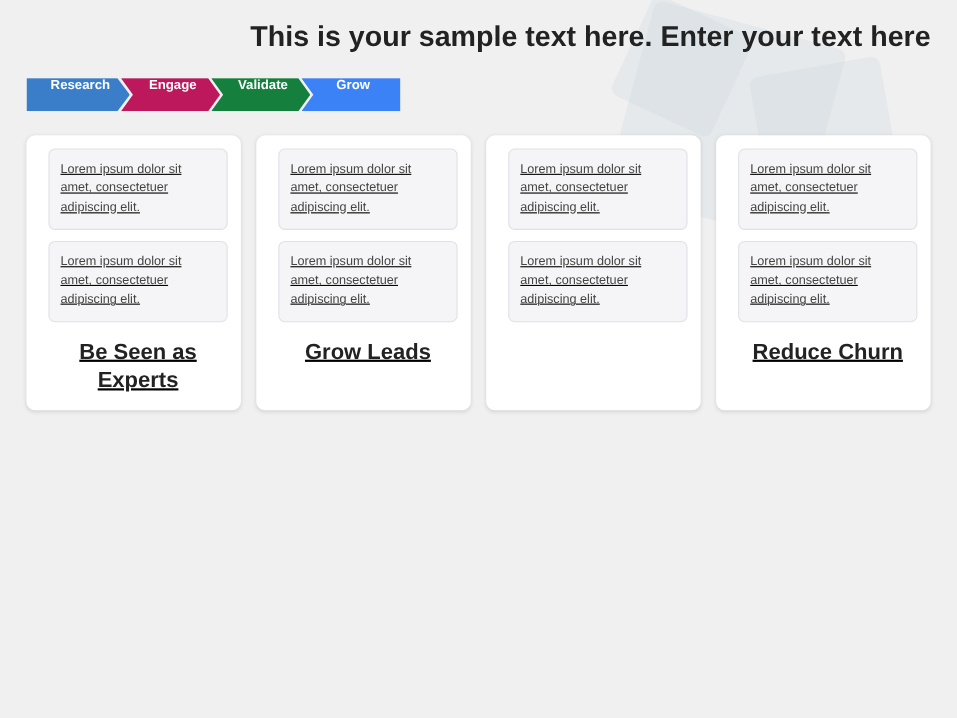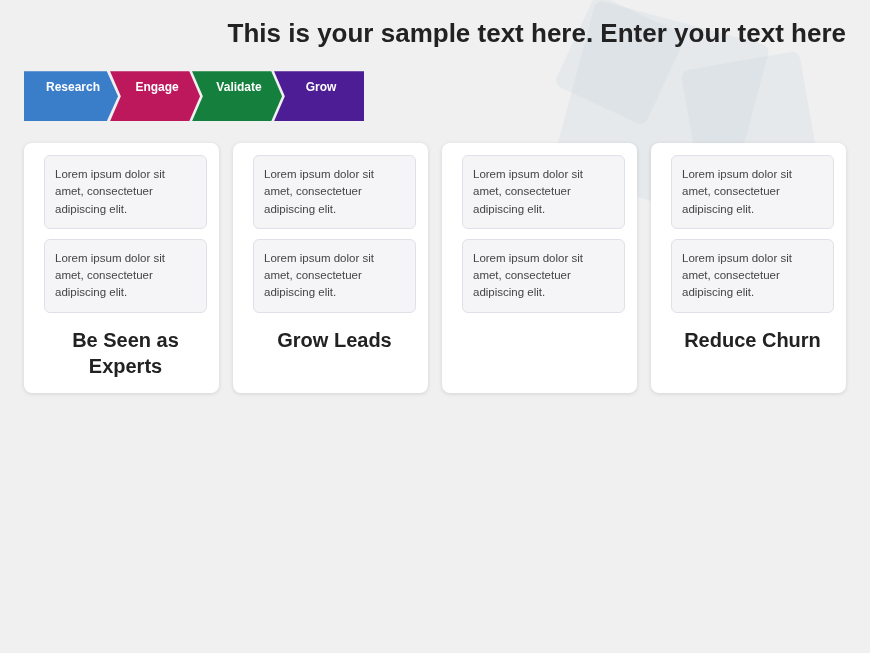--- a/index.html
+++ b/index.html
@@ -50,59 +50,60 @@
       align-items: center;
       margin-bottom: 22px;
       gap: 0;
     }
 
     .arrow-item {
       position: relative;
       display: flex;
       align-items: center;
       justify-content: center;
-      height: 50px;
+      height: 30px;
       min-width: 90px;
       font-size: 12px;
       font-weight: bold;
       color: #fff;
       text-align: center;
       clip-path: polygon(0% 0%, 88% 0%, 100% 50%, 88% 100%, 0% 100%, 12% 50%);
       margin-left: -8px;
       padding: 0 18px 18px 22px;
       cursor: pointer;
     }
     .arrow-item:first-child {
       clip-path: polygon(0% 0%, 88% 0%, 100% 50%, 88% 100%, 0% 100%, 0% 50%);
       margin-left: 0;
     }
     .arrow-item.blue { background: #3a7dc9; }
     .arrow-item.gold { background: #be185d; }
     .arrow-item.teal { background: #15803d; }
-    .arrow-item.silver { background: #4c1d95; }
+    .arrow-item.silver { background: #3b82f6; }
     .arrow-item.last {
       clip-path: polygon(0% 0%, 100% 0%, 100% 100%, 0% 100%, 12% 50%);
     }
 
     
     .cards-container {
       display: flex;
       gap: 14px;
       margin-top: 4px;
     }
 
     .card {
       flex: 1;
       background: #fff;
       border-radius: 8px;
       padding: 12px 12px 14px 20px;
       box-shadow: 0 1px 4px rgba(0,0,0,0.12);
       display: flex;
       flex-direction: column;
       gap: 10px;
+      text-decoration: underline;
     }
 
     .card-text-box {
       background: #f5f5f7;
       border-radius: 6px;
       padding: 10px 10px;
       font-size: 11.5px;
       color: #444;
       line-height: 1.5;
       border: 1px solid #e0e0e8;

